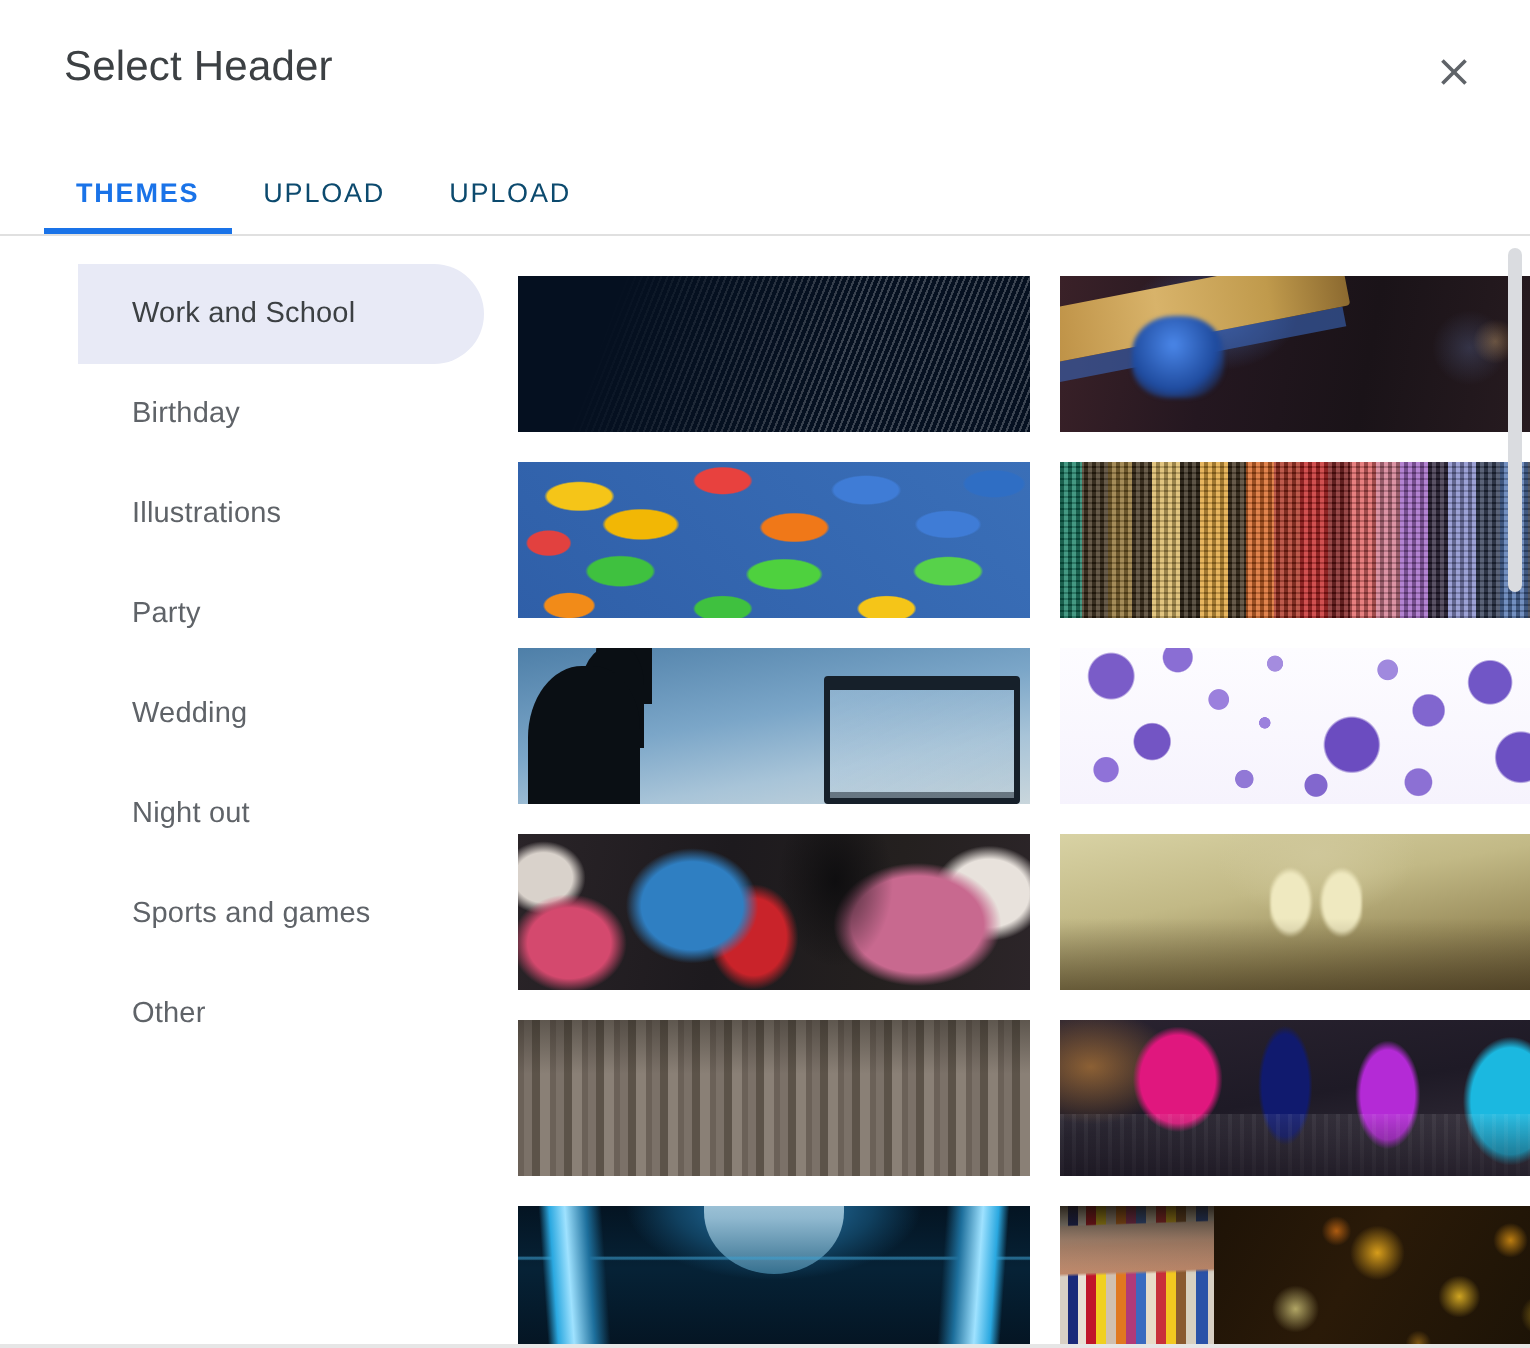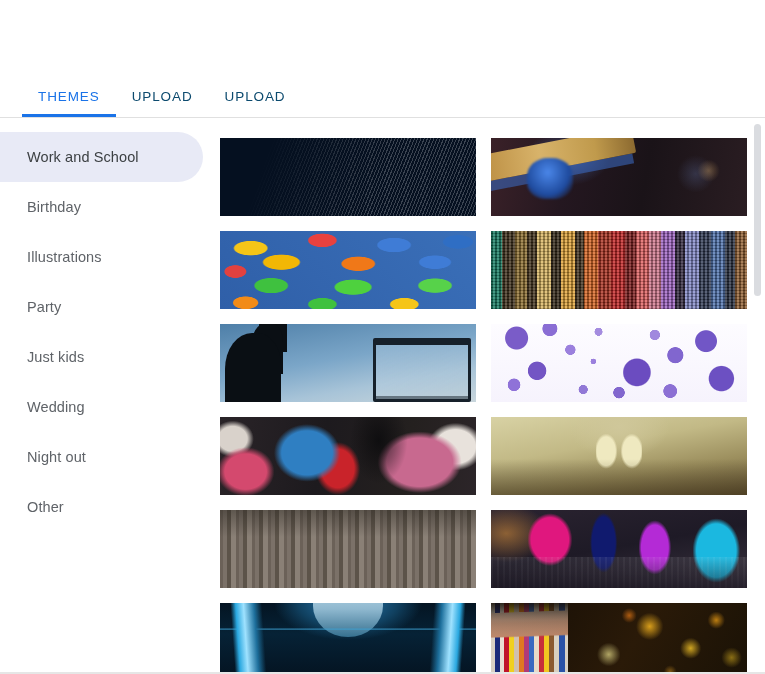--- a/index.html
+++ b/index.html
@@ -68,21 +68,21 @@
     font-size: 13.5px;
     font-weight: 500;
     letter-spacing: 0.9px;
     color: #0c4a6e;
     background: transparent;
     border: none;
     cursor: pointer;
     font-family: "Liberation Sans", sans-serif;
     white-space: nowrap;
   }
-  .tab.active { color: #1a73e8; }
+  .tab.active { color: #1a73e8; font-weight: bold; }
   .tab.active::after {
     content: "";
     position: absolute;
     left: 0; right: 0; bottom: 0;
     height: 3px;
     background: #1a73e8;
   }
   .tabs-divider {
     position: absolute;
     top: 117px; left: 0;
@@ -90,20 +90,21 @@
     background: #e0e0e0;
   }
 
   
   .body-area {
     position: absolute;
     top: 118px; left: 0;
     width: 765px;
     height: 556px;
     display: flex;
+    padding-left: 39px;
   }
 
   
   .sidebar {
     width: 218px;
     flex: 0 0 218px;
     padding-top: 14px;
     overflow: hidden;
     background: #ffffff;
   }
@@ -491,20 +492,30 @@
     position: absolute;
     left: 0; top: 0; width: 30%; height: 100%;
     background: linear-gradient(180deg, rgba(20,14,6,0.88) 0%, rgba(20,14,6,0.35) 22%, transparent 44%);
   }
 </style>
 </head>
 <body>
 
 <div class="dialog">
 
+  <div class="titlebar">
+    <div class="dialog-title">Select Header</div>
+    <button class="close-button" aria-label="Close">
+      <span>
+        <svg width="22" height="22" viewBox="0 0 24 24" aria-hidden="true">
+          <path d="M19 6.41 17.59 5 12 10.59 6.41 5 5 6.41 10.59 12 5 17.59 6.41 19 12 13.41 17.59 19 19 17.59 13.41 12z" fill="#5f6368"></path>
+        </svg>
+      </span>
+    </button>
+  </div>
 
   <div class="tabs">
     <button class="tab active">THEMES</button>
     <button class="tab">UPLOAD</button>
     <button class="tab">UPLOAD</button>
   </div>
   <div class="tabs-divider"></div>
 
   <div class="body-area">
 
@@ -515,27 +526,27 @@
       <div class="sidebar-item">
         <span>Birthday</span>
       </div>
       <div class="sidebar-item">
         <span>Illustrations</span>
       </div>
       <div class="sidebar-item">
         <span>Party</span>
       </div>
       <div class="sidebar-item">
-        <span>Just kids</span>
-      </div>
-      <div class="sidebar-item">
         <span>Wedding</span>
       </div>
       <div class="sidebar-item">
         <span>Night out</span>
+      </div>
+      <div class="sidebar-item">
+        <span>Sports and games</span>
       </div>
       <div class="sidebar-item">
         <span>Other</span>
       </div>
     </nav>
 
     <div class="grid-wrap">
       <div class="grid">
         <div class="thumb">
           <div class="art art-data-streaks"></div>

